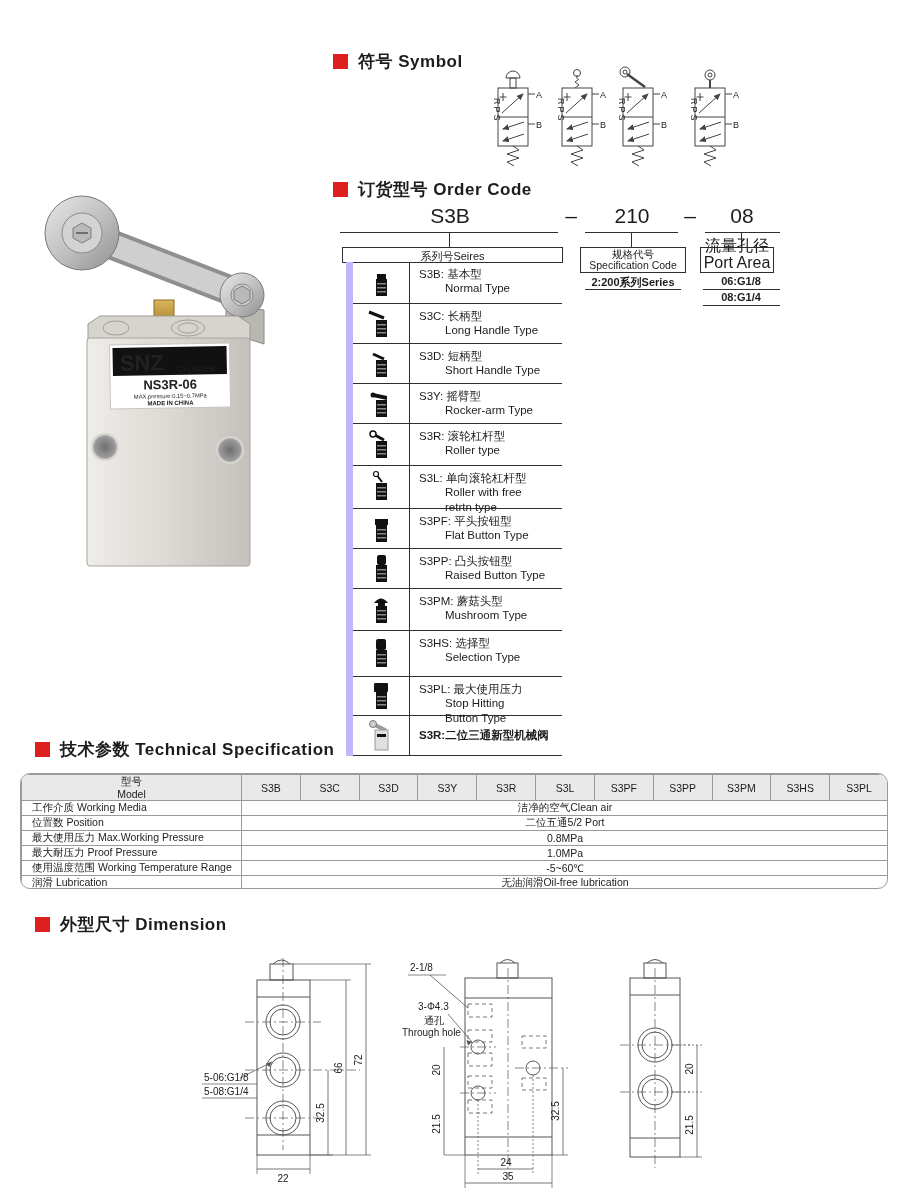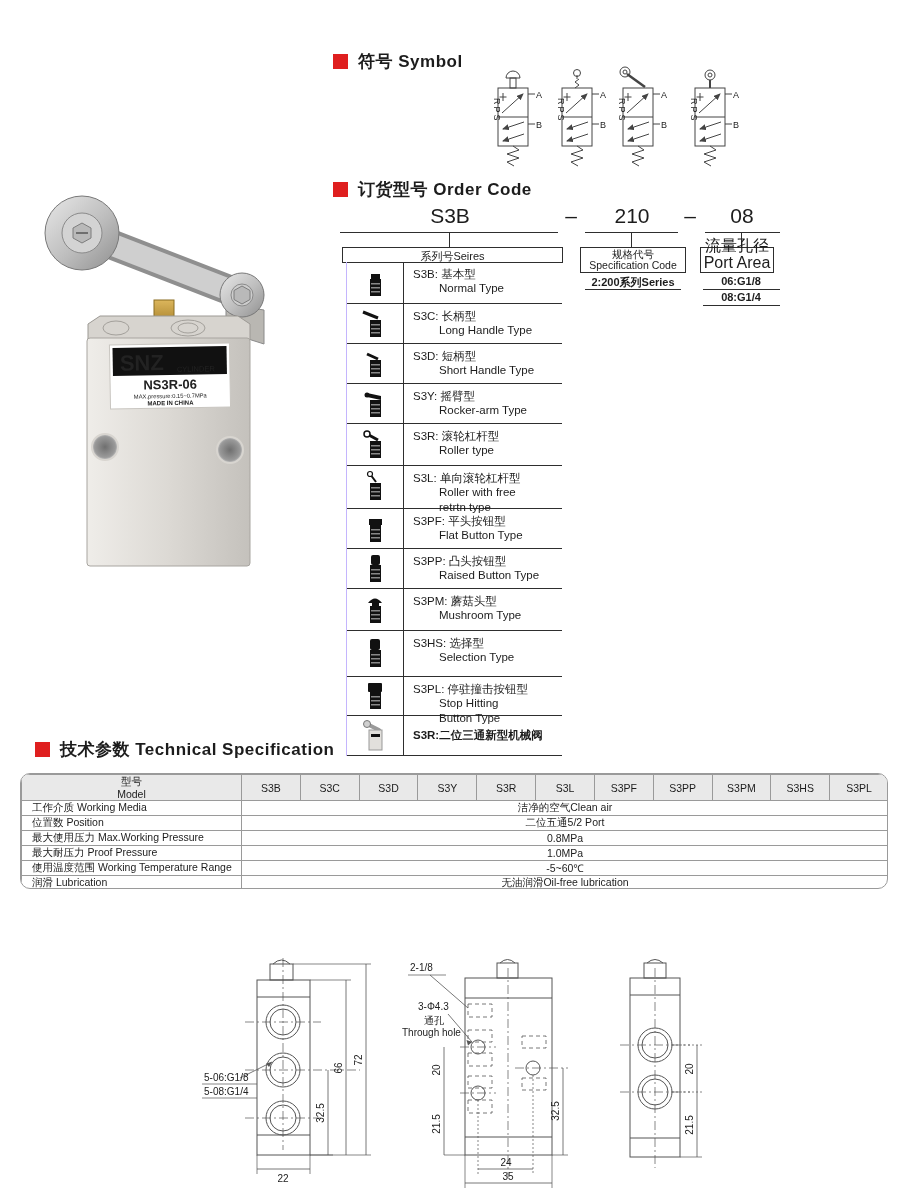--- a/index.html
+++ b/index.html
@@ -11,21 +11,21 @@
   .sec-sq { width:15px; height:15px; background:#df1f1f; flex:0 0 auto; }
   .sec-title { font-size:17px; font-weight:bold; letter-spacing:0.5px; white-space:nowrap; }
 
   .hline { position:absolute; background:#2e2e2e; height:1px; }
   .vline { position:absolute; background:#2e2e2e; width:1px; }
 
   .code-part { position:absolute; font-size:21px; font-weight:500; text-align:center; }
   .code-box { position:absolute; border:1px solid #2e2e2e; display:flex; flex-direction:column; align-items:center; justify-content:flex-end; line-height:1.1; font-size:11px; text-align:center; }
   .code-val { position:absolute; font-size:11px; text-align:center;font-weight:bold; }
 
-  #type-list { position:absolute; left:346px; top:262px; width:216px; border-left:1px solid #c4b5fd; }
+  #type-list { position:absolute; left:346px; top:262px; width:216px; border-left:7px solid #c4b5fd; }
   .lrow { display:flex; border-bottom:1px solid #2e2e2e; }
   .licon { width:57px; flex:0 0 auto; display:flex; align-items:center; justify-content:center; border-right:1px solid #2e2e2e; }
   .ltext { flex:1; padding:5px 0 0 9px; font-size:11.5px; line-height:1.25; }
   .ltext .l1 { white-space:nowrap; }
   .ltext .l2 { padding-left:26px; }
   .lrow-last .ltext { display:flex; align-items:center; padding-top:0; font-weight:bold; font-size:11.5px; }
 
   #spec-table-wrap { position:absolute; left:20px; top:773px; width:868px; height:116px; border:1px solid #9a9a9a; border-radius:10px; overflow:hidden; background:#fff; }
   table { border-collapse:collapse; width:868px; height:116px; table-layout:fixed; font-size:10.5px; }
   th, td { border:1px solid #9a9a9a; padding:0; }
@@ -50,20 +50,24 @@
   <div class="sec-head" style="left:20px; top:738px;">
     <div class="sec-sq"></div>
     <div class="sec-title">技术参数 Technical Specification</div>
   </div>
 
   <div class="sec-head" style="left:318px; top:178px;">
     <div class="sec-sq"></div>
     <div class="sec-title">订货型号 Order Code</div>
   </div>
 
+  <div class="sec-head" style="left:20px; top:913px;">
+    <div class="sec-sq"></div>
+    <div class="sec-title">外型尺寸 Dimension</div>
+  </div>
 
   <svg class="abs" style="left:476px; top:62px;" width="72" height="112" viewBox="0 0 72 112">
     <defs>
         <marker id="ah1" markerWidth="8" markerHeight="8" refX="6" refY="3" orient="auto">
           <path d="M0 0 L7 3 L0 6 Z" fill="#444"></path>
         </marker>
       </defs>
     <rect x="22" y="26" width="30" height="58" fill="none" stroke="#444"></rect>
     <line x1="22" y1="55" x2="52" y2="55" stroke="#444"></line>
     <line x1="27" y1="31" x2="27" y2="39" stroke="#444"></line>
@@ -425,21 +429,21 @@
       <div class="licon">
         <svg width="26" height="34" viewBox="0 0 26 34">
             <rect x="6" y="4" width="14" height="9" rx="1" fill="#111"></rect>
             <rect x="8" y="13" width="11" height="17" fill="#111"></rect>
             <rect x="9" y="17" width="9" height="1.5" fill="#888"></rect>
             <rect x="9" y="21" width="9" height="1.5" fill="#888"></rect>
             <rect x="9" y="25" width="9" height="1.5" fill="#888"></rect>
           </svg>
       </div>
       <div class="ltext">
-        <div class="l1"><span>S3PL:</span> <span>停驻撞击按钮型</span></div>
+        <div class="l1"><span>S3PL:</span> <span>最大使用压力</span></div>
         <div class="l2">Stop Hitting</div>
         <div class="l2">Button Type</div>
       </div>
     </div>
 
     <div class="lrow lrow-last" style="height:40px">
       <div class="licon">
         <svg width="26" height="34" viewBox="0 0 26 34">
             <line x1="5" y1="5" x2="17" y2="11" stroke="#9a9a9a" stroke-width="4" stroke-linecap="round"></line>
             <circle cx="5" cy="5" r="3.5" fill="#cfcfcf" stroke="#777"></circle>

